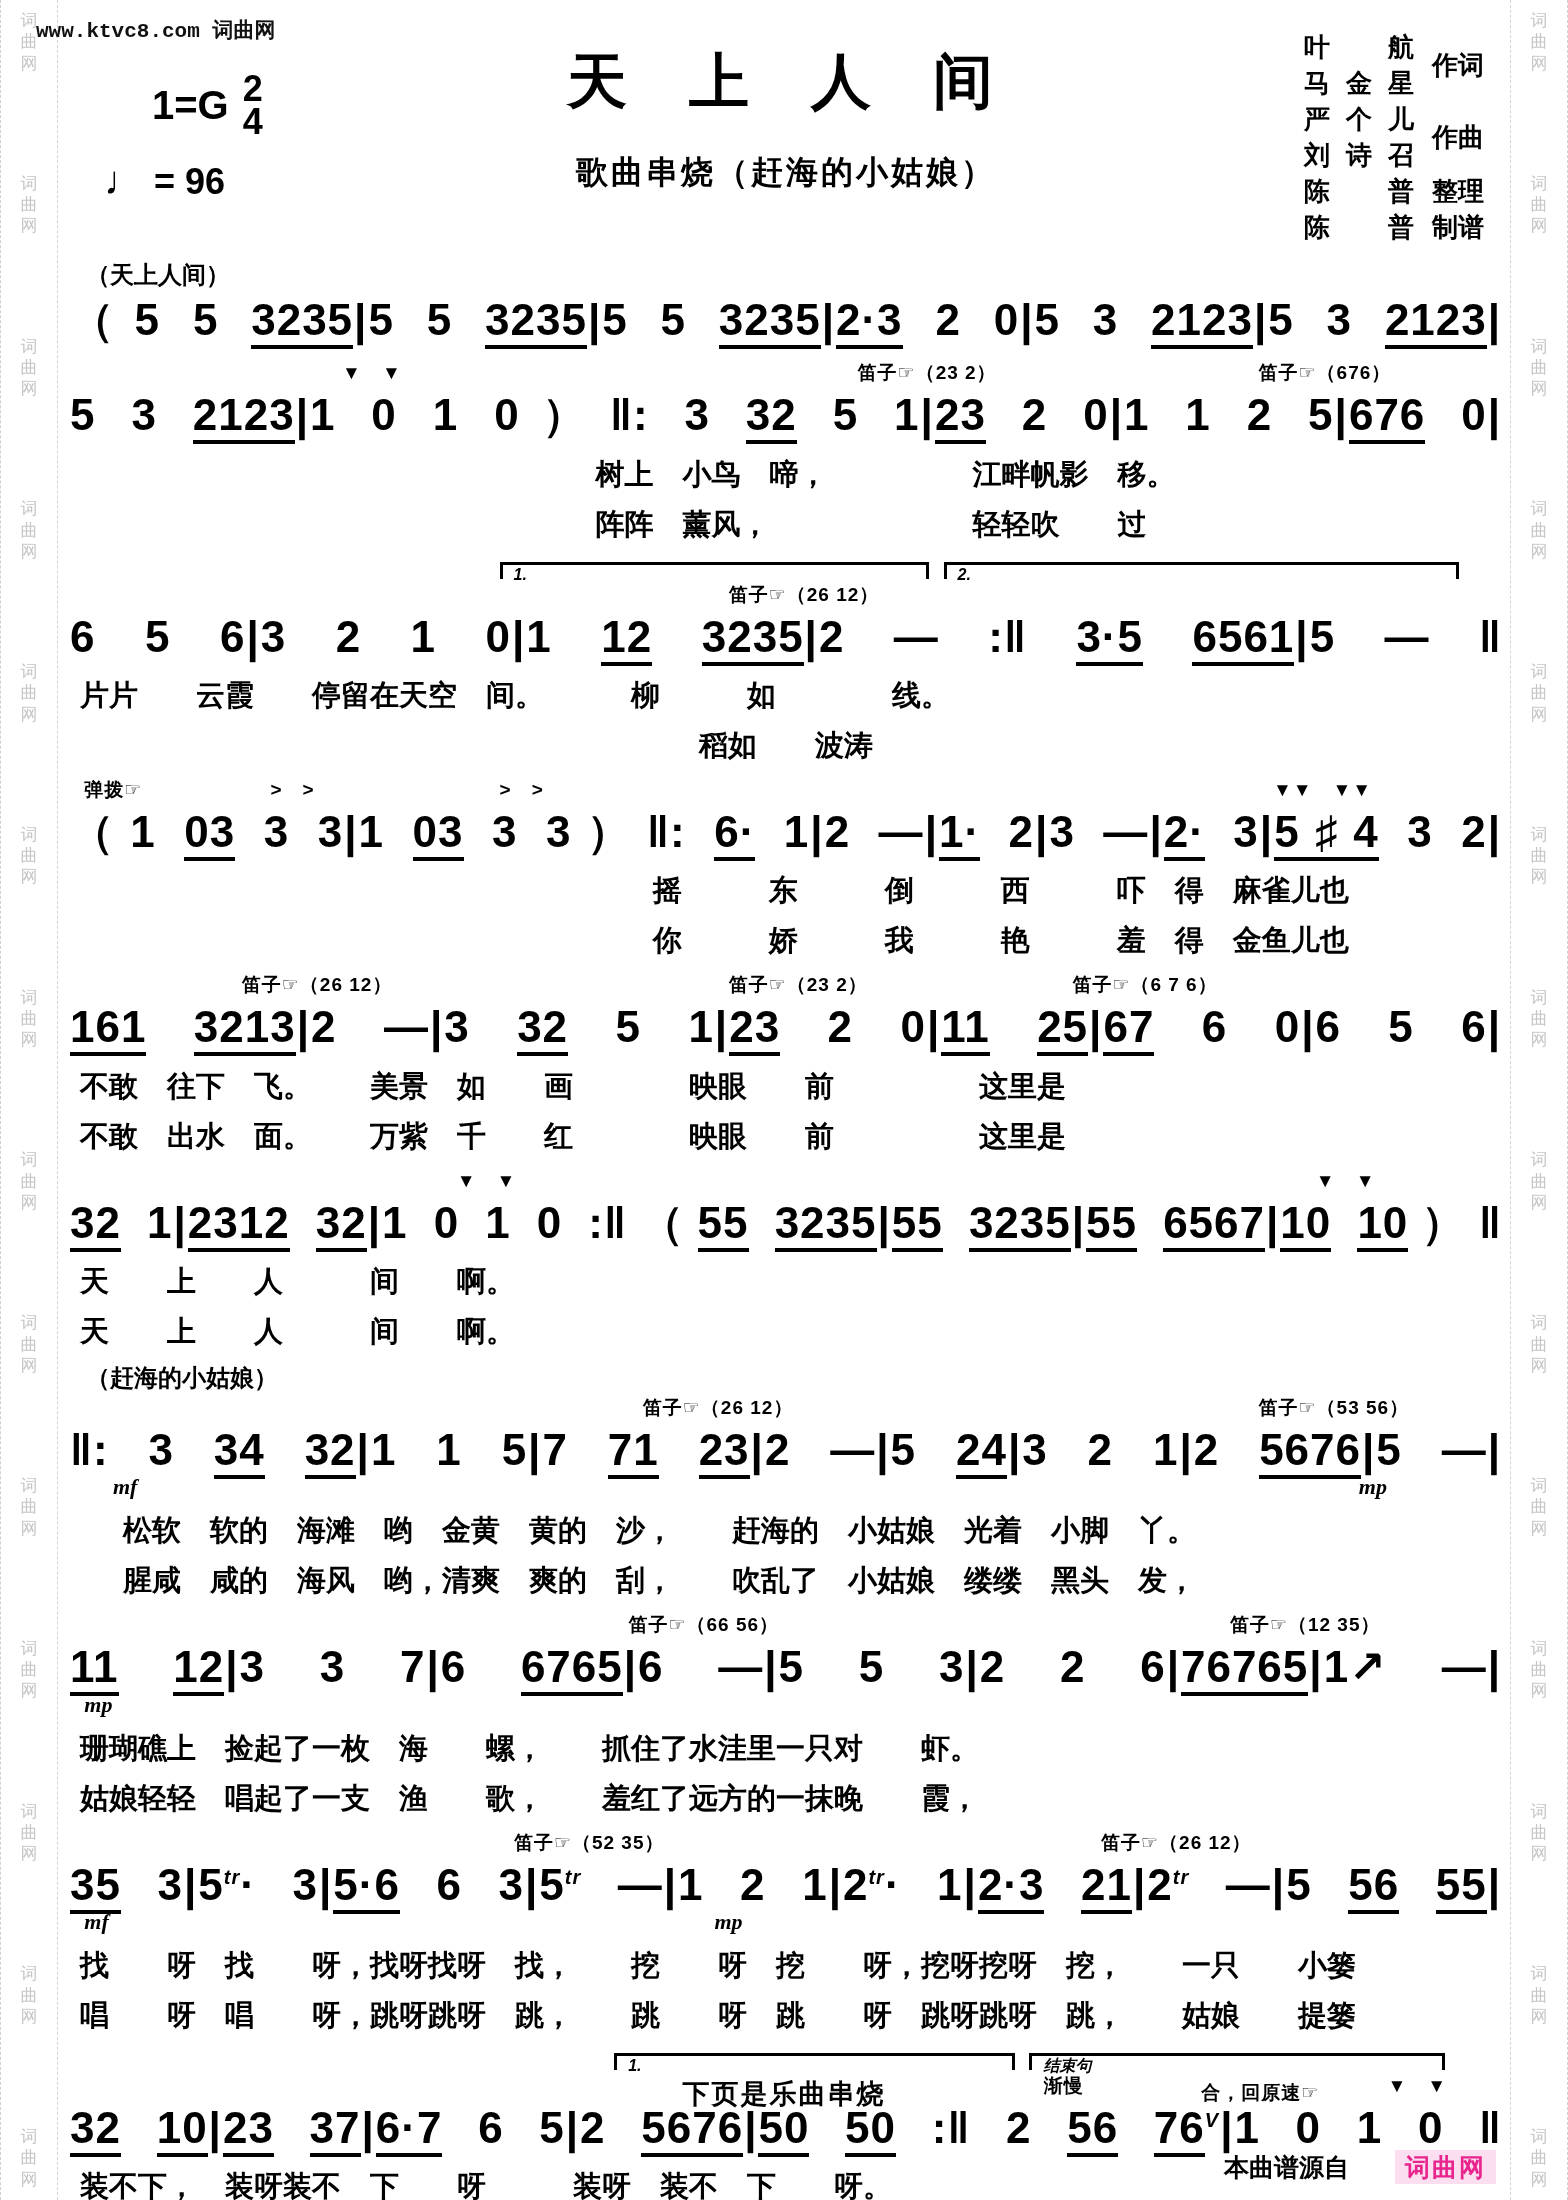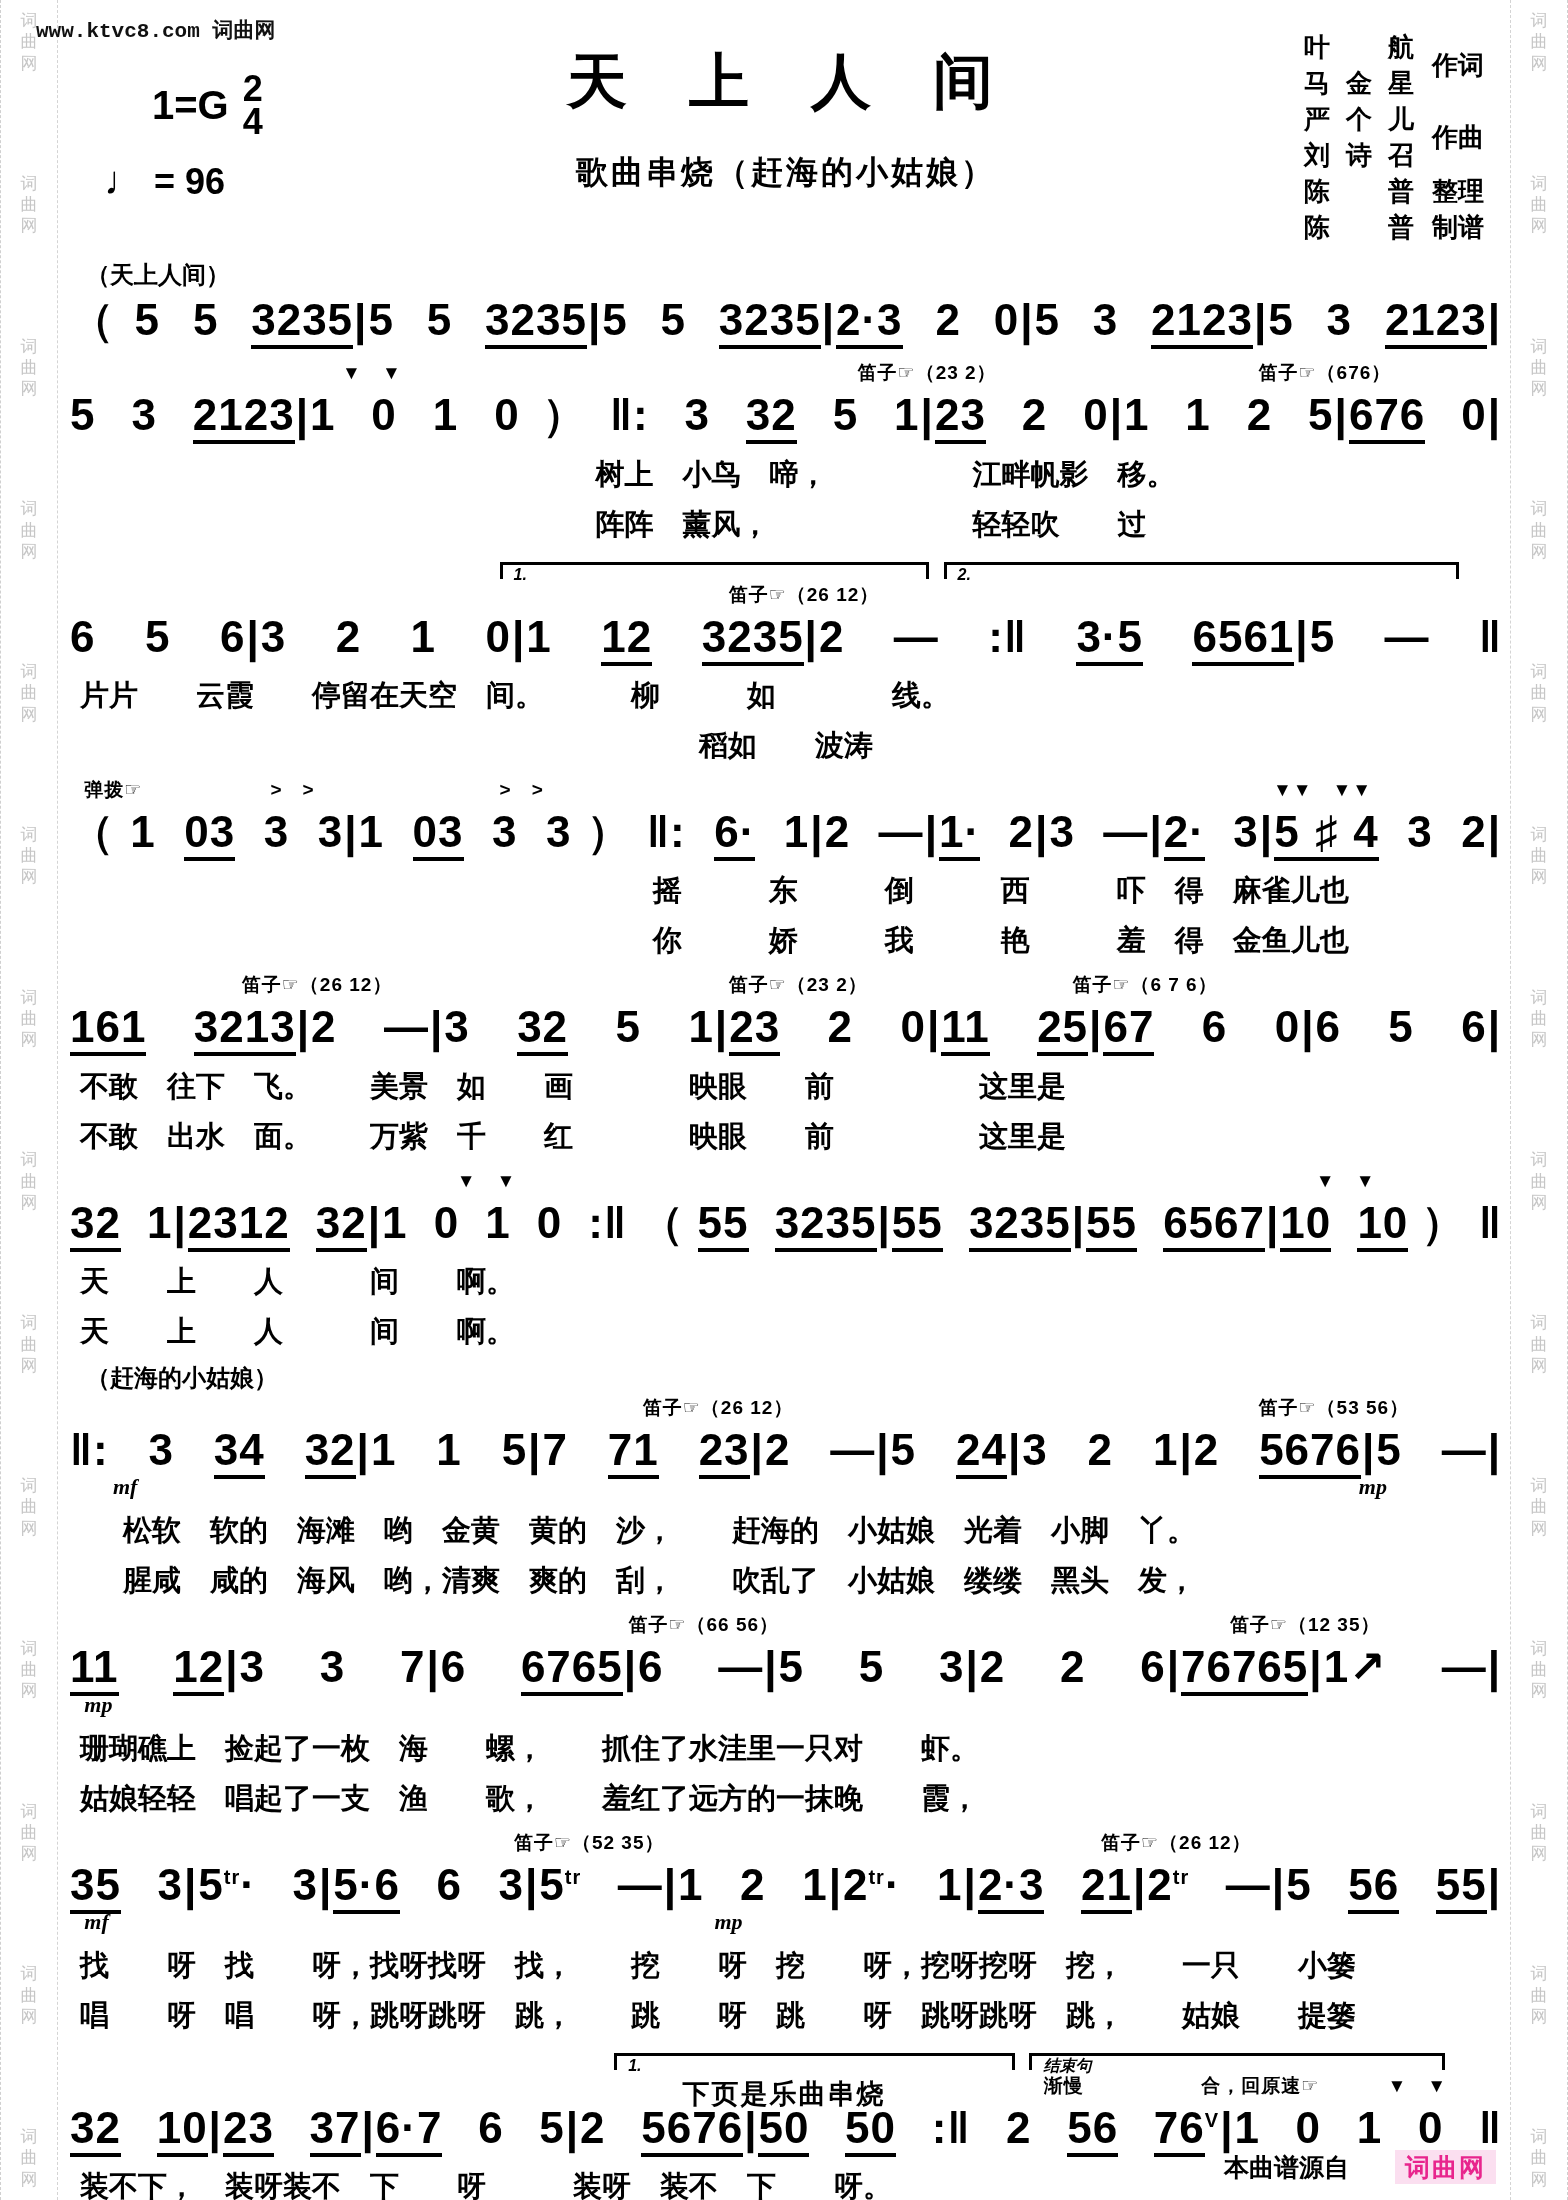--- a/index.html
+++ b/index.html
@@ -56,21 +56,21 @@
   .bracket-label { position:absolute; left:8px; top:2px; font-size:16px; font-style:italic; font-weight:700; line-height:1; background:#fff; padding:0 3px; }
   .ann-row { position:relative; height:27px; font-size:19px; font-weight:700; }
   .ann-row span { position:absolute; top:0; white-space:nowrap; letter-spacing:1px; }
   .notation-row {
     font-size:44px; font-weight:700; line-height:1.28;
     text-align:justify; text-align-last:justify; white-space:nowrap;
     letter-spacing:1px;
   }
   .notation-row .beam { border-bottom:4px solid #000; padding-bottom:1px; }
   .notation-row .bar { padding:0 1px; }
-  .notation-row sup.orn { font-size:20px; font-weight:700; }
+  .notation-row sup.orn { font-size:20px; font-style:italic; font-weight:700; }
   .dyn-row { position:relative; height:22px; font-family:"Liberation Serif","DejaVu Serif",serif; font-size:22px; font-weight:700; font-style:italic; }
   .dyn-row span { position:absolute; top:-4px; }
   .lyric { font-size:29px; font-weight:700; line-height:40px; margin:10px; white-space:nowrap; }
 
   
   .footer { position:absolute; left:66px; right:66px; bottom:0; height:130px; z-index:2; }
   .next-page { text-align:center; font-size:27px; font-weight:700; letter-spacing:2px; margin-top:6px; }
   .source-line { position:absolute; right:6px; bottom:16px; font-size:25px; font-weight:700; }
   .source-line .brand {
     color:#e8258d; background:#fbdff0; padding:3px 10px; margin-left:46px; letter-spacing:2px;
@@ -362,21 +362,21 @@
         <div class="bracket-row">
           <div class="bracket" style="left: 38%; width: 28%;">
             <span class="bracket-label">1.</span>
           </div>
           <div class="bracket" style="left: 67%; width: 29%;">
             <span class="bracket-label">结束句</span>
           </div>
         </div>
         <div class="ann-row">
           <span style="left: 68%;">渐慢</span>
-          <span style="left: 79%;">合，回原速☞</span>
+          <span style="left: 79%; margin-top: 7px;">合，回原速☞</span>
           <span style="left: 92%;">▼　▼</span>
         </div>
         <div class="notation-row"><span class="beam">32</span> <span class="beam">10</span><span class="bar">|</span><span class="beam">23</span> <span class="beam">37</span><span class="bar">|</span><span class="beam">6·7</span> 6 5<span class="bar">|</span>2 <span class="beam">5676</span><span class="bar">|</span><span class="beam">50</span> <span class="beam">50</span> :‖ 2 <span class="beam">56</span> <span class="beam">76</span><sup class="orn">V</sup><span class="bar">|</span>1 0 1 0 ‖</div>
         <p class="lyric" style="padding-left: 0%;">装不下，　装呀装不　下　　呀　　　装呀　装不　下　　呀。</p>
         <p class="lyric" style="padding-left: 0%;">跑回家，　跑呀跑回　家　　呀，　　　　　　　　　　跑呀　跑回　家　　呀！</p>
       </section>
     </main>
 
   <div class="footer">
     <div class="next-page">下页是乐曲串烧</div>

